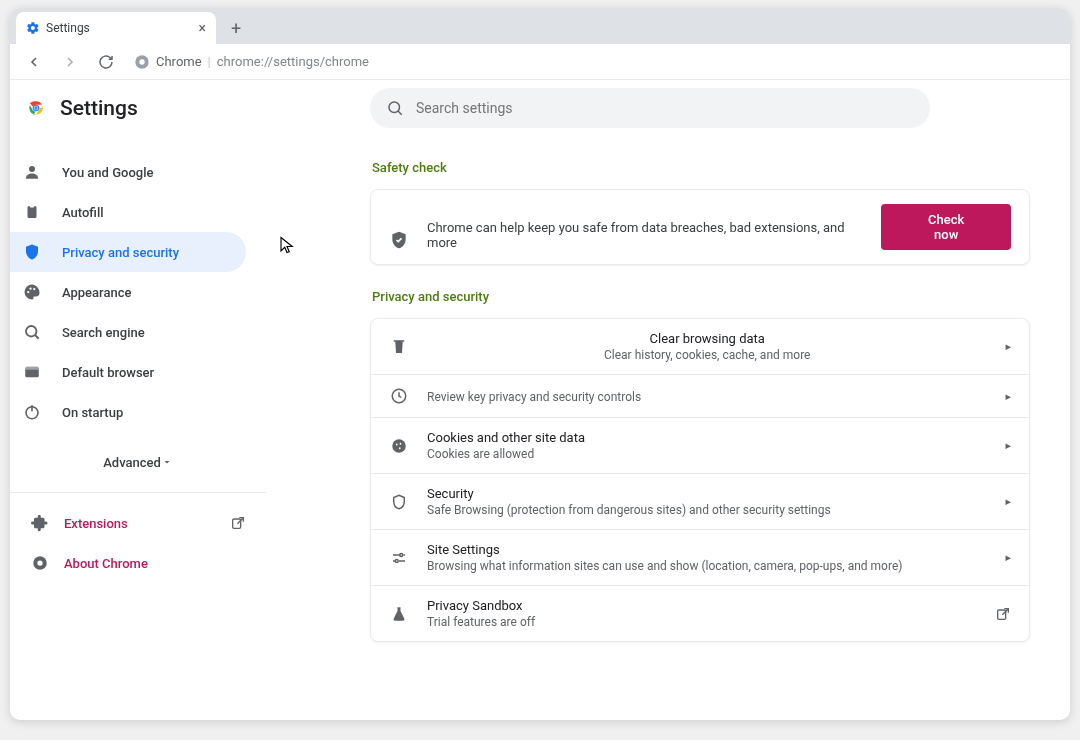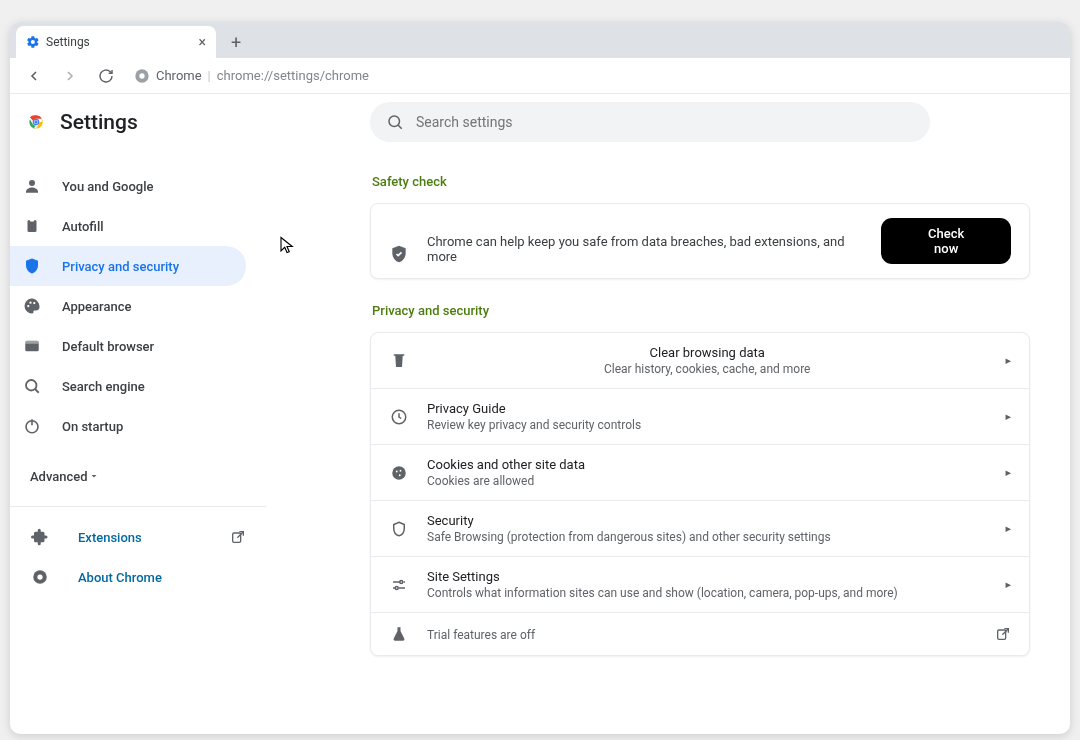--- a/index.html
+++ b/index.html
@@ -1,17 +1,17 @@
 <!DOCTYPE html>
 <html><head>
 <meta charset="utf-8">
 <style>
   * { box-sizing: border-box; margin: 0; padding: 0; font-family: 'Segoe UI', Roboto, Arial, sans-serif; }
   body { background: #f0f0f0; width: 1080px; height: 740px; overflow: hidden; }
-  .window { width: 1060px; height: 712px; margin: 22px auto; background: #fff; border-radius: 10px; overflow: hidden; box-shadow: 0 2px 10px rgba(0,0,0,0.15); display: flex; flex-direction: column; }
+  .window { width: 1060px; height: 712px; margin: 8px auto; background: #fff; border-radius: 10px; overflow: hidden; box-shadow: 0 2px 10px rgba(0,0,0,0.15); display: flex; flex-direction: column; }
   .tabstrip { height: 36px; background: #dee1e6; display: flex; align-items: flex-end; padding-left: 6px; }
   .tab { height: 32px; background: #fff; border-radius: 8px 8px 0 0; display: flex; align-items: center; padding: 0 10px; width: 200px; font-size: 12px; color: #3c4043; gap: 6px; }
   .tab .close { margin-left: auto; color: #5f6368; font-size: 14px; cursor: pointer; }
   .newtab { width: 28px; height: 28px; display: flex; align-items: center; justify-content: center; color: #5f6368; font-size: 18px; cursor: pointer; margin-left: 6px; margin-bottom: 2px; }
   .toolbar { height: 36px; display: flex; align-items: center; padding: 0 10px; gap: 8px; border-bottom: 1px solid #e8eaed; }
   .tb-btn { width: 28px; height: 28px; display: flex; align-items: center; justify-content: center; color: #5f6368; border-radius: 50%; cursor: pointer; }
   .omnibox { flex: 0 0 auto; display: flex; align-items: center; gap: 6px; font-size: 13px; color: #5f6368; padding-left: 6px; }
   .omnibox .origin { color: #5f6368; }
   .omnibox .sep { color: #c4c7c5; }
   .omnibox .path { color: #80868b; }
@@ -20,30 +20,30 @@
   .brand { display: flex; align-items: center; gap: 14px; width: 344px; }
   .brand-title { font-size: 21px; font-weight: 500; color: #202124; }
   .searchwrap { flex: 1; max-width: 560px; height: 40px; background: #f1f3f4; border-radius: 20px; display: flex; align-items: center; padding: 8px 16px; gap: 12px; color: #5f6368; }
   .searchwrap input { border: none; background: transparent; outline: none; font-size: 14px; color: #3c4043; flex: 1; }
   .body { flex: 1; display: flex; overflow: auto; }
   .sidebar { width: 256px; padding-top: 16px; font-size: 13px; color: #3c4043; }
   .nav-item { height: 40px; display: flex; align-items: center; gap: 20px; padding: 0 12px; border-radius: 0 20px 20px 0; margin-right: 20px; cursor: pointer; color: #3c4043; font-weight: 500; }
   .nav-item.active { background: #e8f0fe; color: #1a73e8; }
   .nav-item .nav-icon { width: 20px; display:flex; justify-content:center; color: #5f6368; }
   .nav-item.active .nav-icon { color: #1a73e8; }
-  .advanced { height: 40px; display:flex; align-items:center; justify-content:flex-start; padding: 0 20px; cursor:pointer; color:#3c4043; font-weight:500; font-size:13px; }
+  .advanced { height: 40px; display:flex; align-items:center; justify-content:center; padding: 0 20px; cursor:pointer; color:#3c4043; font-weight:500; font-size:13px; }
   .divider { height:1px; background:#e8eaed; margin: 10px 0; }
-  .ext-item { height:40px; display:flex; align-items:center; gap:28px; padding:0 20px; cursor:pointer; color:#0369a1; font-weight:500; font-size:13px; }
+  .ext-item { height:40px; display:flex; align-items:center; gap:14px; padding:0 20px; cursor:pointer; color:#be185d; font-weight:500; font-size:13px; }
   .ext-item .lead { width:20px; display:flex; justify-content:center; color:#5f6368;}
   .ext-item .trail { margin-left:auto; color:#5f6368; }
   .main { flex: 1; padding: 0 40px 40px 0; max-width: 700px; margin-left: 104px; }
   .section-label { font-size: 13px; color: #4d7c0f; font-weight: 500; margin: 24px 0 14px 2px; }
   .card { border: 1px solid #e8eaed; border-radius: 8px; background: #fff; box-shadow: 0 1px 2px rgba(60,64,67,0.08); }
   .safety-row { display:flex; align-items:flex-end; padding: 14px 18px; gap: 18px; font-size: 13px; color:#3c4043; }
-  .btn-primary { background:#000000; color:#fff; border:none; padding: 8px 34px; border-radius: 11px; font-size:13px; font-weight:500; cursor:pointer; margin-left:auto; }
+  .btn-primary { background:#be185d; color:#fff; border:none; padding: 8px 34px; border-radius: 4px; font-size:13px; font-weight:500; cursor:pointer; margin-left:auto; }
   .setting-row { display:flex; align-items:center; padding: 12px 18px; gap: 18px; border-top:1px solid #e8eaed; cursor:pointer; }
   .setting-row:first-child { border-top:none;text-align:center; }
   .setting-row .ico { width:20px; color:#5f6368; display:flex; justify-content:center; }
   .setting-row .txt { flex:1; }
   .setting-row .title { font-size:13px; color:#202124; }
   .setting-row .sub { font-size:12px; color:#5f6368; margin-top:2px; }
   .setting-row .arrow { color:#5f6368; font-size:11px; }
   .cursor-img { position:absolute; left:278px; top:236px; pointer-events:none; }
   svg { display:block; }
   .chrome-logo { width:20px; height:20px; }
@@ -158,35 +158,35 @@
                 <path d="M12 2a10 10 0 1 0 0 20c1.5 0 2-1 2-2s-.5-2 1-2h2a5 5 0 0 0 5-5c0-6-5-11-10-11z"></path>
                 <circle cx="7" cy="12" r="1.5" fill="#fff"></circle>
                 <circle cx="10" cy="7.5" r="1.5" fill="#fff"></circle>
                 <circle cx="15" cy="8" r="1.5" fill="#fff"></circle>
               </svg>
             </span>
           <span>Appearance</span>
         </div>
         <div class="nav-item">
           <span class="nav-icon">
-              <svg width="18" height="18" viewBox="0 0 24 24" fill="#5f6368">
-                <rect x="3" y="5" width="18" height="14" rx="2"></rect>
-                <rect x="3" y="5" width="18" height="4" fill="#fff" opacity=".4"></rect>
-              </svg>
-            </span>
-          <span>Default browser</span>
-        </div>
-        <div class="nav-item">
-          <span class="nav-icon">
               <svg width="18" height="18" viewBox="0 0 24 24" fill="none" stroke="#5f6368" stroke-width="2.4">
                 <circle cx="11" cy="11" r="7"></circle>
                 <path d="M21 21l-5-5"></path>
               </svg>
             </span>
           <span>Search engine</span>
+        </div>
+        <div class="nav-item">
+          <span class="nav-icon">
+              <svg width="18" height="18" viewBox="0 0 24 24" fill="#5f6368">
+                <rect x="3" y="5" width="18" height="14" rx="2"></rect>
+                <rect x="3" y="5" width="18" height="4" fill="#fff" opacity=".4"></rect>
+              </svg>
+            </span>
+          <span>Default browser</span>
         </div>
         <div class="nav-item">
           <span class="nav-icon">
               <svg width="18" height="18" viewBox="0 0 24 24" fill="none" stroke="#5f6368" stroke-width="2.2">
                 <circle cx="12" cy="13" r="8"></circle>
                 <path d="M12 3v8"></path>
               </svg>
             </span>
           <span>On startup</span>
         </div>
@@ -261,21 +261,20 @@
           </div>
 
           <div class="setting-row">
             <span class="ico">
                 <svg width="18" height="18" viewBox="0 0 24 24" fill="none" stroke="#5f6368" stroke-width="2">
                   <circle cx="12" cy="12" r="9"></circle>
                   <path d="M12 7v5l3 2"></path>
                 </svg>
               </span>
             <div class="txt">
-              <div class="title">Privacy Guide</div>
               <div class="sub">Review key privacy and security controls</div>
             </div>
             <span class="arrow">▸</span>
           </div>
 
           <div class="setting-row">
             <span class="ico">
                 <svg width="18" height="18" viewBox="0 0 24 24" fill="#5f6368">
                   <circle cx="12" cy="12" r="9"></circle>
                   <circle cx="9" cy="10" r="1.2" fill="#fff"></circle>
@@ -306,32 +305,33 @@
           <div class="setting-row">
             <span class="ico">
                 <svg width="18" height="18" viewBox="0 0 24 24" fill="none" stroke="#5f6368" stroke-width="2">
                   <path d="M4 8h10M18 8h2M4 16h4M12 16h8"></path>
                   <circle cx="15" cy="8" r="2"></circle>
                   <circle cx="9" cy="16" r="2"></circle>
                 </svg>
               </span>
             <div class="txt">
               <div class="title">Site Settings</div>
-              <div class="sub">Controls what information sites can use and show (location, camera, pop-ups, and more)</div>
+              <div class="sub">Browsing what information sites can use and show (location, camera, pop-ups, and more)</div>
             </div>
             <span class="arrow">▸</span>
           </div>
 
           <div class="setting-row">
             <span class="ico">
                 <svg width="18" height="18" viewBox="0 0 24 24" fill="#5f6368">
                   <path d="M10 3h4v5l5 10a2 2 0 0 1-2 3H7a2 2 0 0 1-2-3l5-10z"></path>
                 </svg>
               </span>
             <div class="txt">
+              <div class="title">Privacy Sandbox</div>
               <div class="sub">Trial features are off</div>
             </div>
             <span class="arrow">
                 <svg width="16" height="16" viewBox="0 0 24 24" fill="none" stroke="#5f6368" stroke-width="2">
                   <path d="M14 4h6v6"></path>
                   <path d="M20 4l-9 9"></path>
                   <rect x="4" y="6" width="12" height="14" rx="2"></rect>
                 </svg>
               </span>
           </div>

